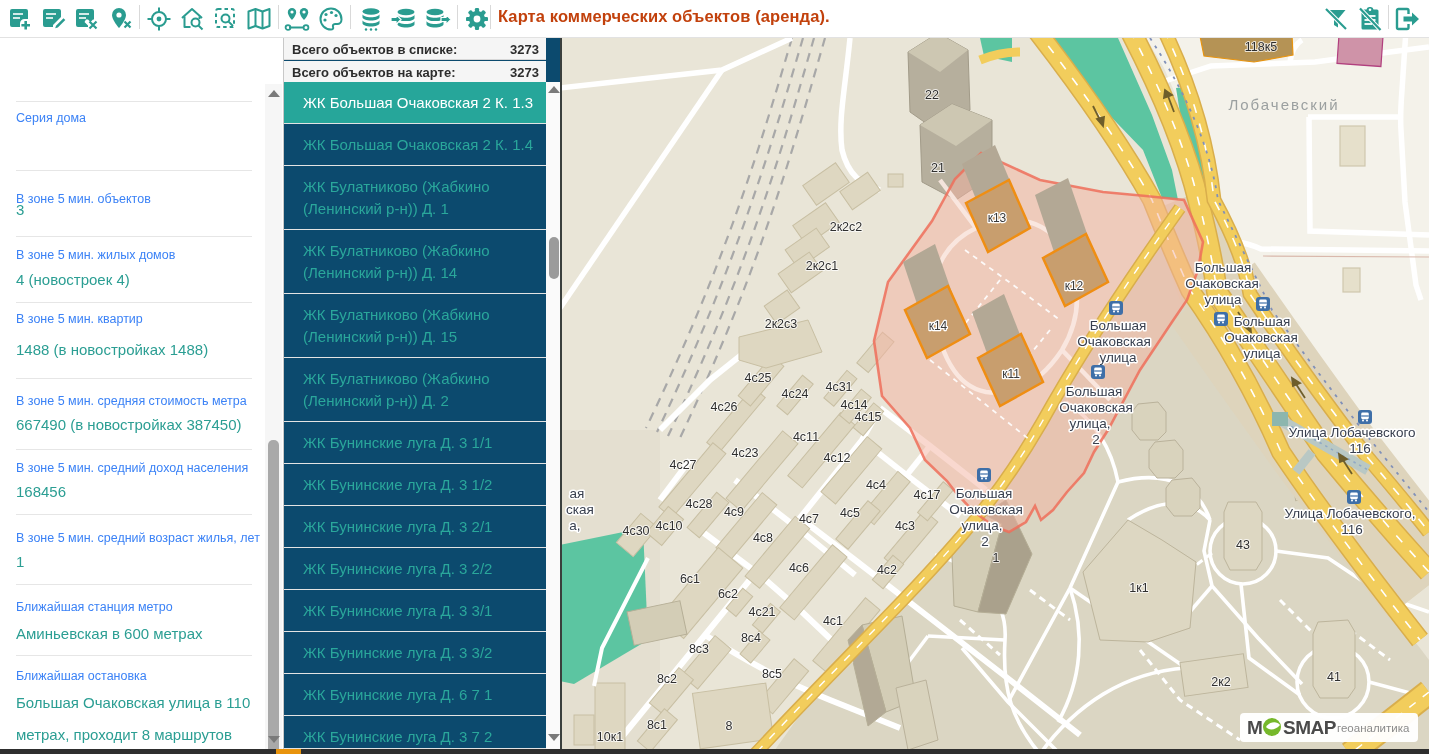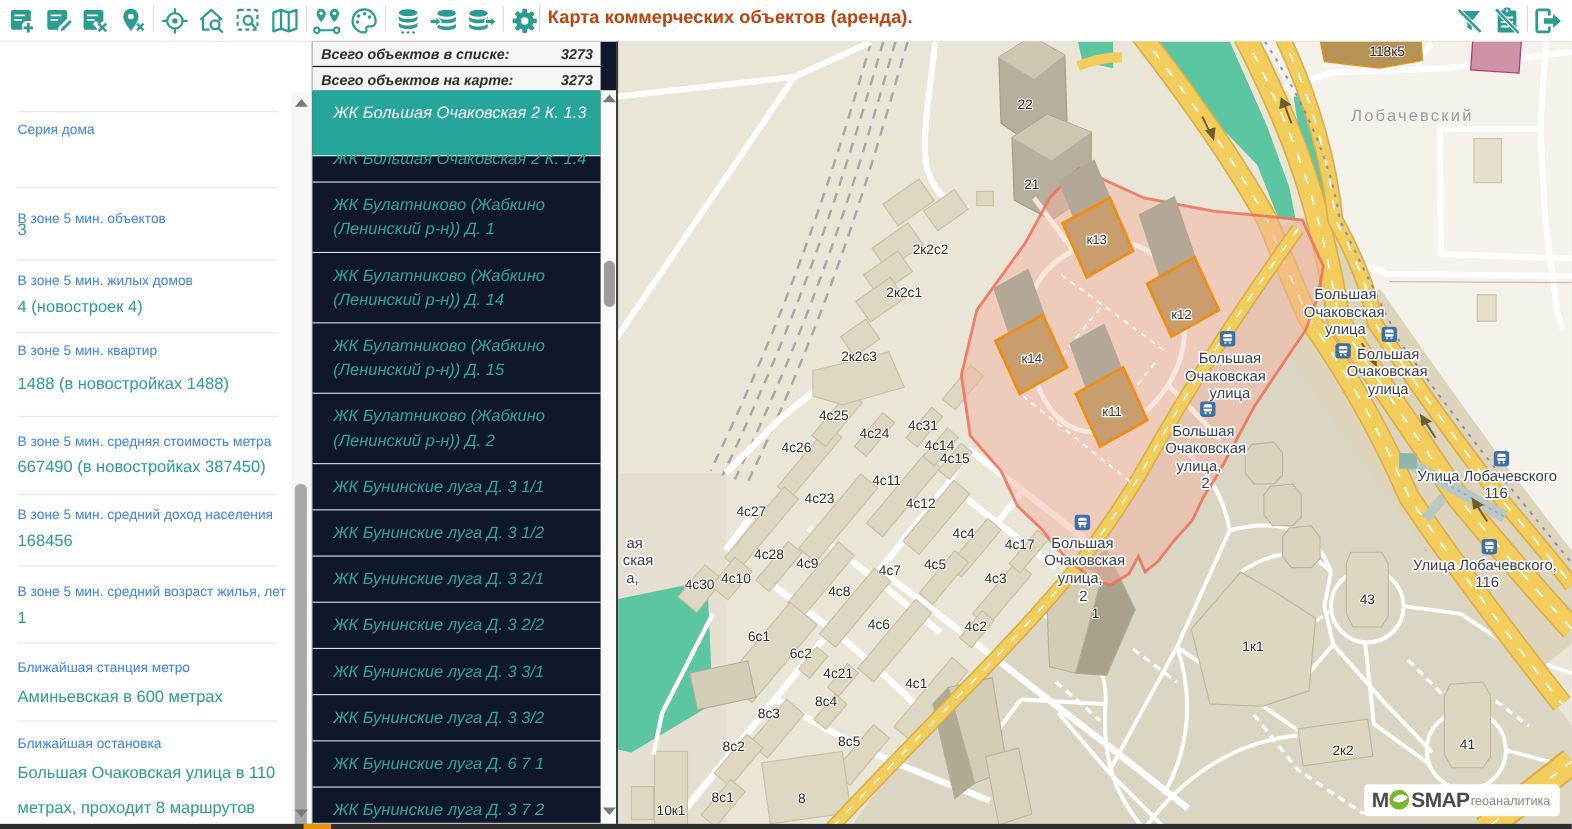--- a/index.html
+++ b/index.html
@@ -19,21 +19,21 @@
   #lp-head .t { position:absolute; left:15px; top:12px; font-size:17px; font-weight:bold; color:#3a3a3a; }
   .fld-line { position:absolute; left:16px; width:236px; height:1px; background:#e6e6e6; }
   .fld-lab { position:absolute; left:16px; font-size:12.5px; color:#3b82f6; white-space:nowrap; }
   .fld-val { position:absolute; left:16px; font-size:15px; color:#2b9e93; white-space:nowrap; }
   
   #lp-sb { position:absolute; left:265px; top:46px; width:17px; height:665px; background:#f6f6f6; }
   .sb-thumb { position:absolute; background:#a9a9a9; border-radius:5px; }
   .arr { width:0; height:0; position:absolute; }
 
   
-  #mp { position:absolute; left:284px; top:38px; width:278px; height:711px; background:#0f172a;font-style:italic; }
+  #mp { position:absolute; left:284px; top:38px; width:278px; height:711px; background:#0c4a6e; }
   .mp-hrow { position:absolute; left:0; width:262px; height:22px; background:#f5f5f5; border-bottom:1px solid #d7d7d7; font-size:13px; font-weight:bold; color:#2d2d2d; }
   .mp-hrow .l { position:absolute; left:8px; top:4px; }
   .mp-hrow .r { position:absolute; right:7px; top:4px; }
   .row { position:absolute; left:0; width:262px; border-bottom:1px solid #e3e3e3; color:#2aa79b; font-size:15px; }
   .row .tx { position:absolute; left:19px; }
   .row.sel { background:#26a69a; color:#fff; }
   #mp-sb { position:absolute; left:262px; top:44px; width:16px; height:667px; background:#fafafa; }
 
   
   #mapbrd { position:absolute; left:560px; top:38px; width:2px; height:716px; background:#3a3f3d; }
@@ -276,21 +276,21 @@
 <div id="mp">
   <div class="mp-hrow" style="top:0">
       <span class="l">Всего объектов в списке:</span>
       <span class="r">3273</span>
     </div>
   <div class="mp-hrow" style="top:23px">
       <span class="l">Всего объектов на карте:</span>
       <span class="r">3273</span>
     </div>
   <div id="rows">
-    <div class="row sel" style="top:44px;height:60px">
+    <div class="row sel" style="top:44px;height:42px">
         <span class="tx" style="top:12px">ЖК Большая Очаковская 2 К. 1.3</span>
       </div>
     <div class="row" style="top:86px;height:42px">
         <span class="tx" style="top:12px">ЖК Большая Очаковская 2 К. 1.4</span>
       </div>
     <div class="row" style="top:128px;height:64px">
         <span class="tx" style="top:12px">ЖК Булатниково (Жабкино</span>
         <span class="tx" style="top:34px">(Ленинский р-н)) Д. 1</span>
       </div>
     <div class="row" style="top:192px;height:64px">

